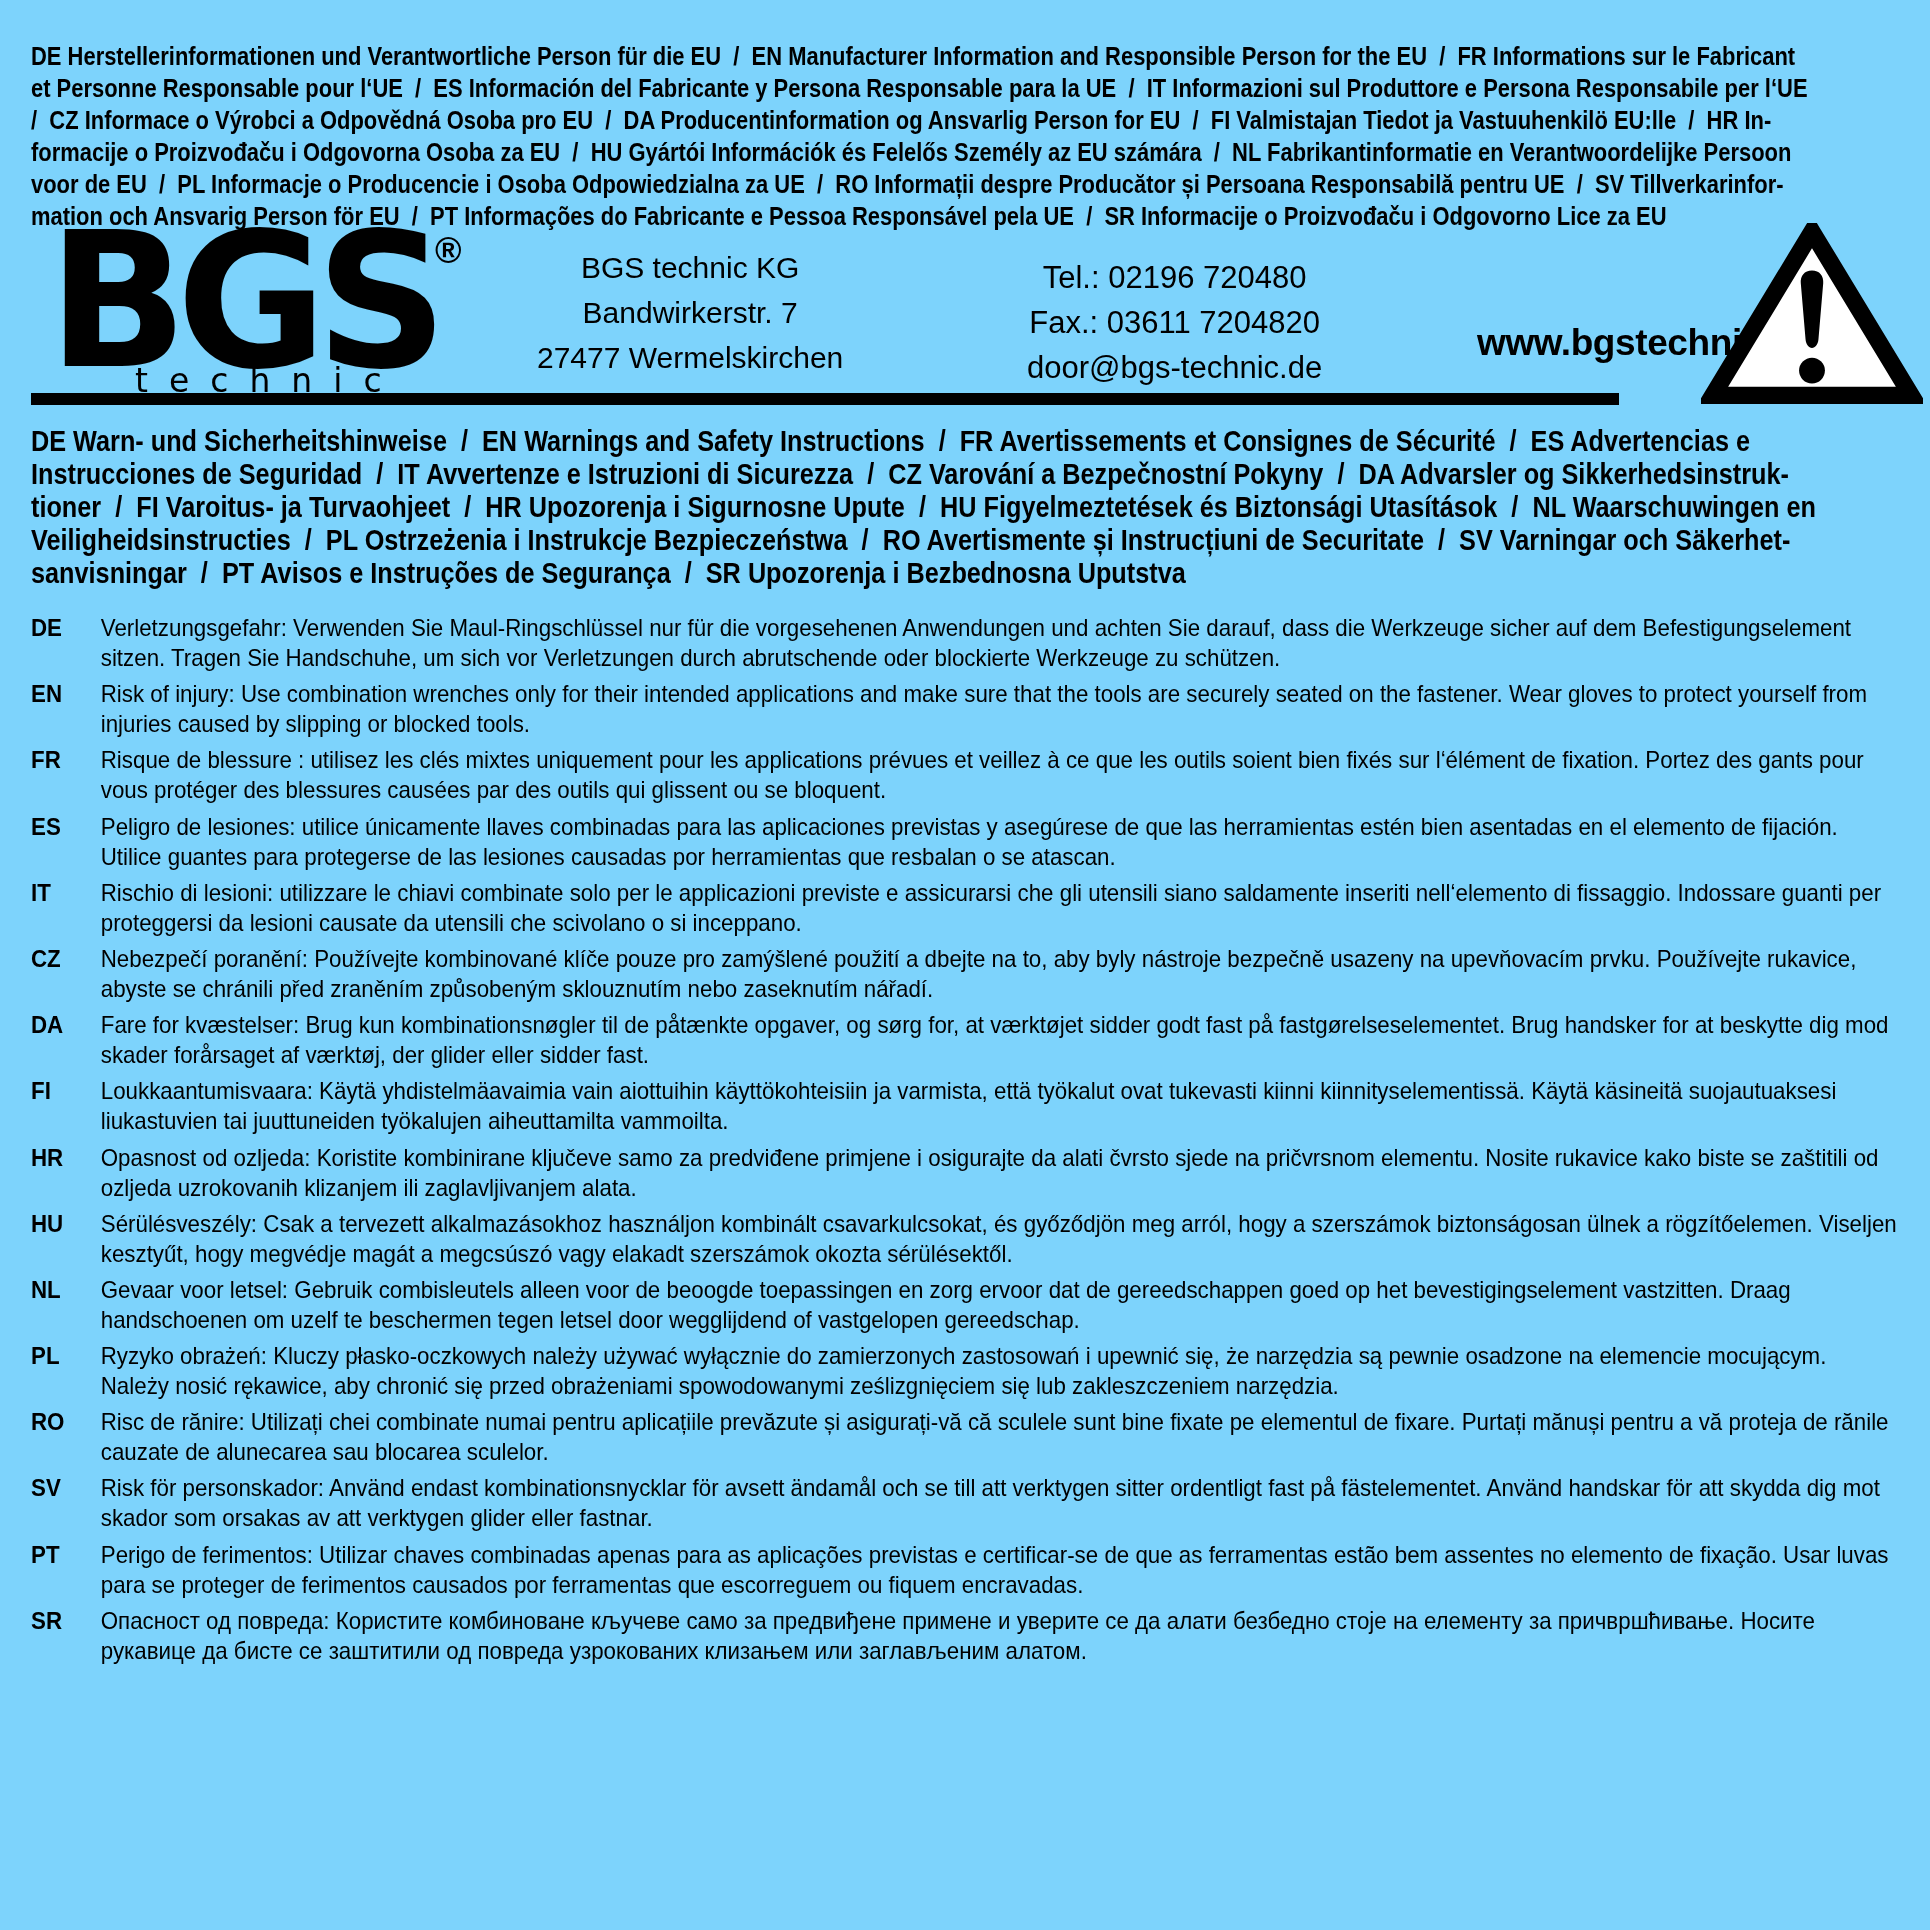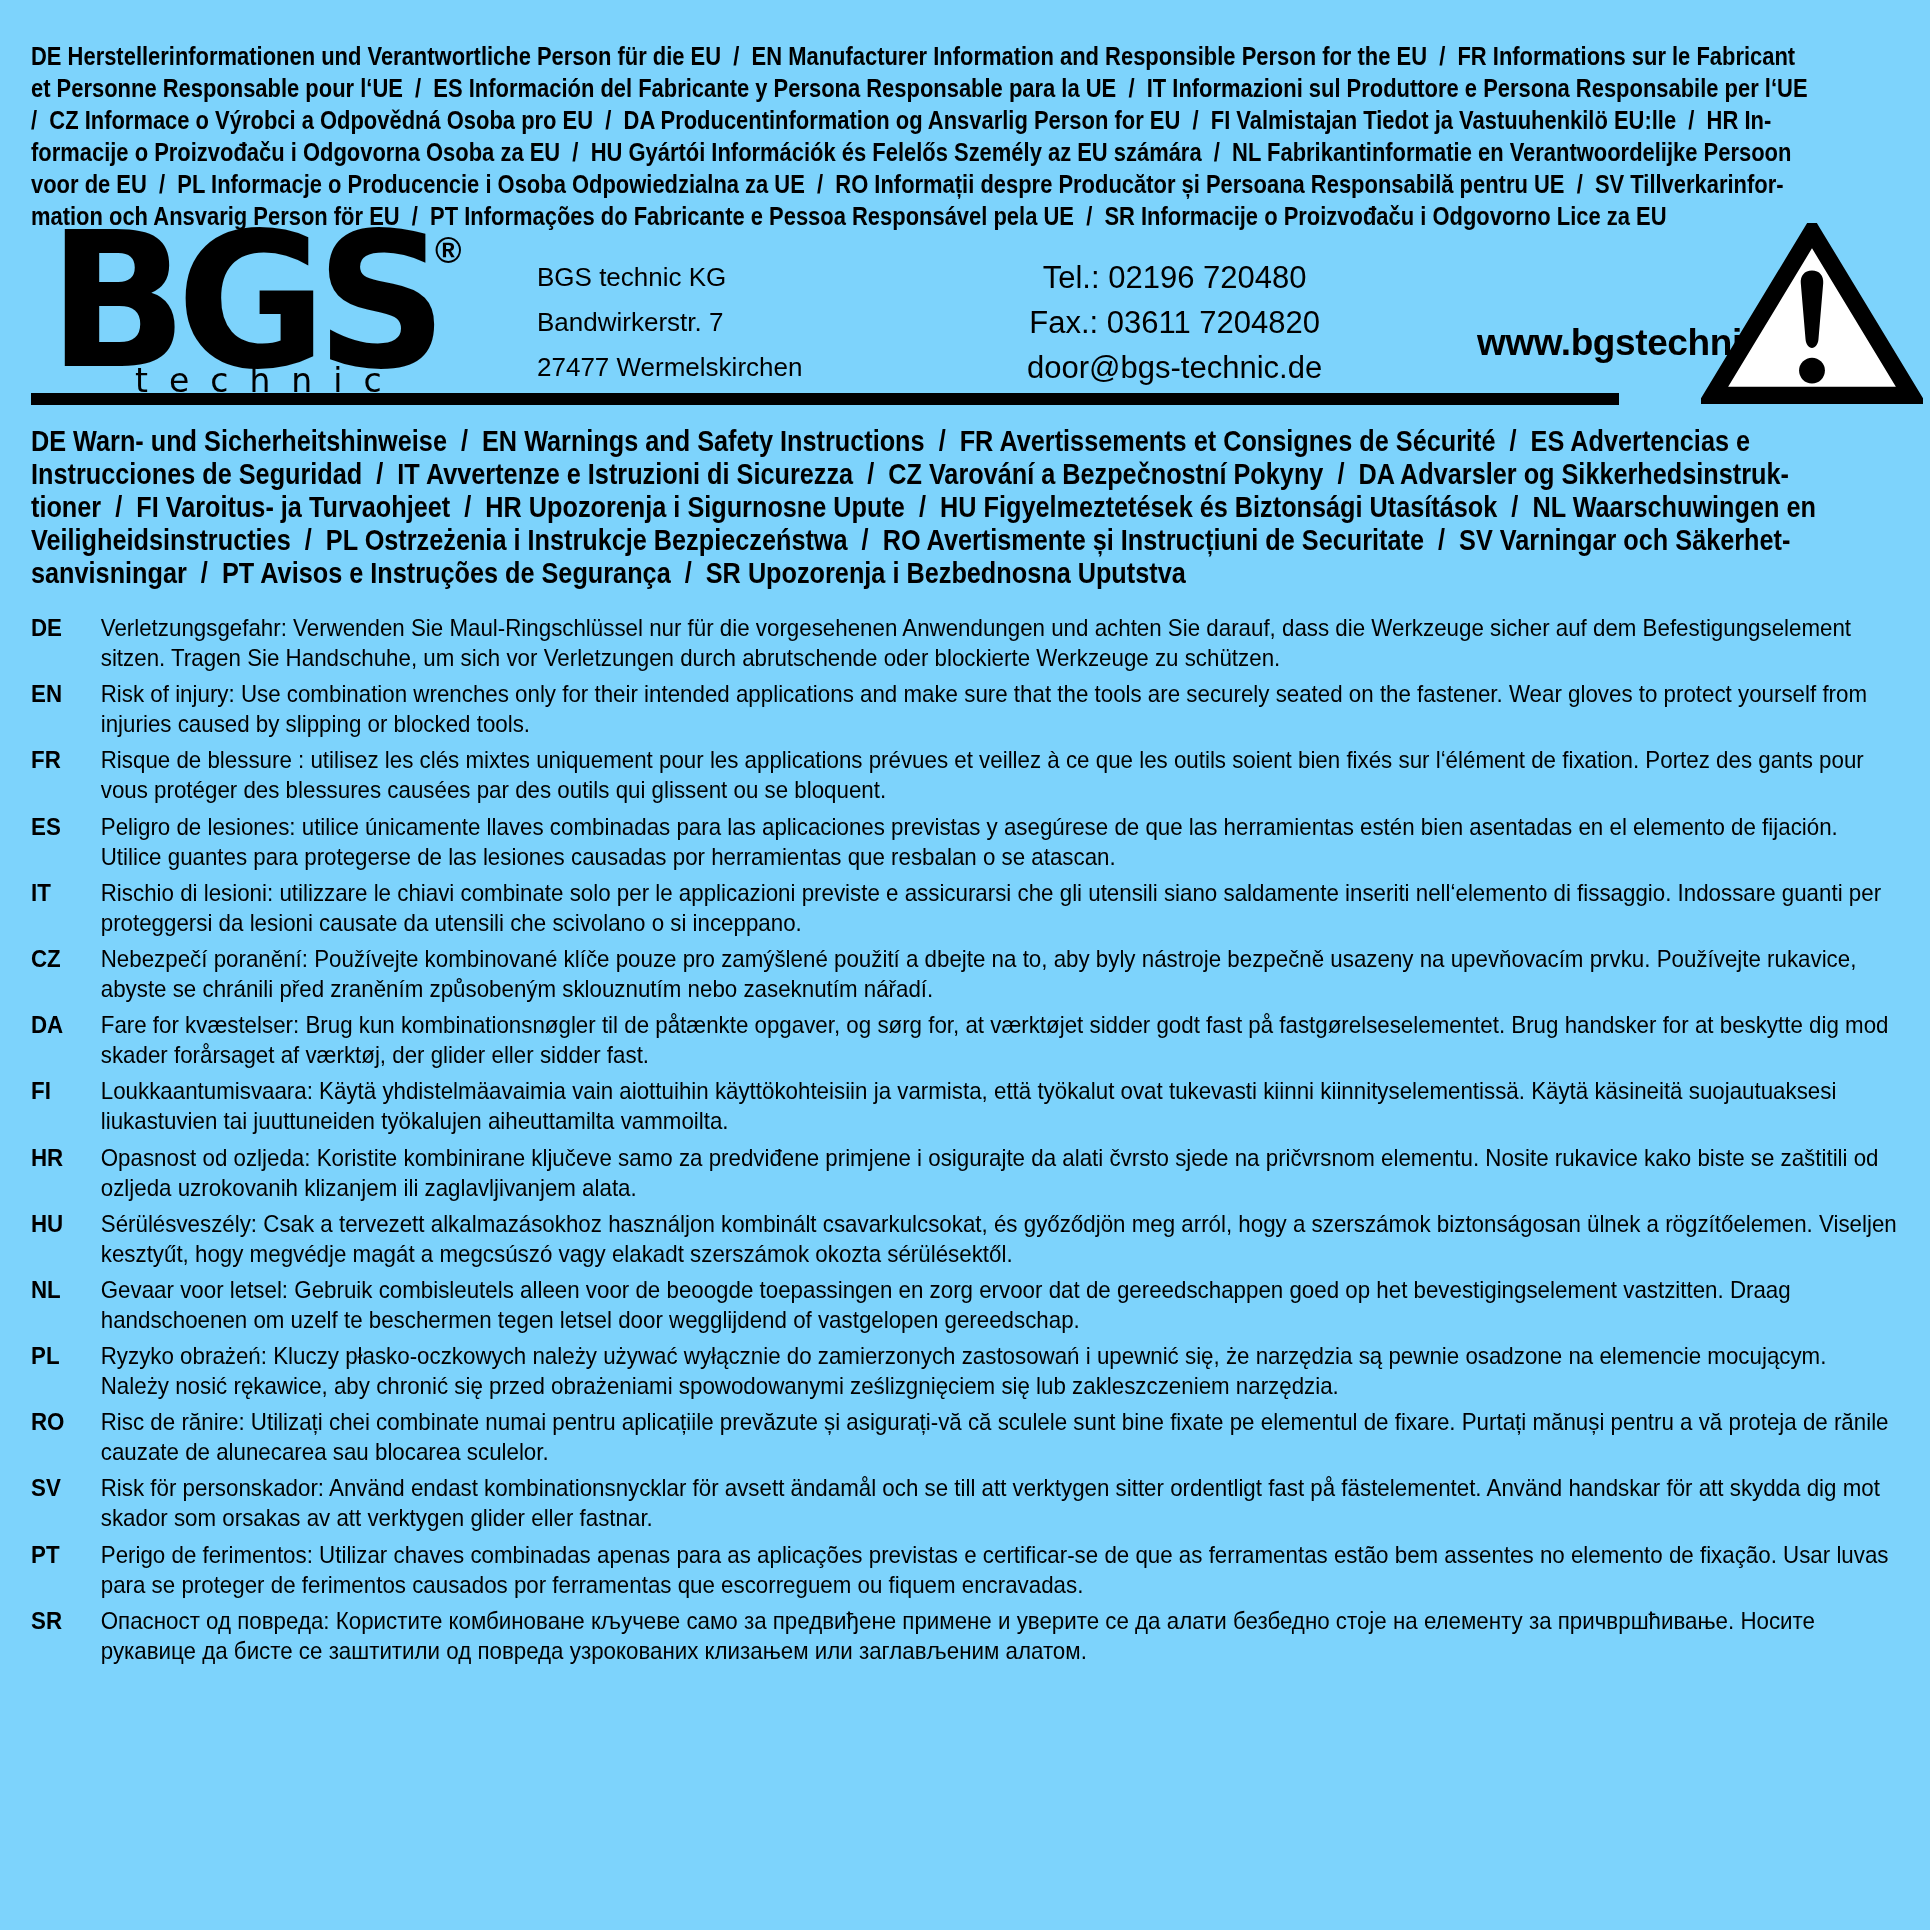--- a/index.html
+++ b/index.html
@@ -23,21 +23,21 @@
     font-family:"DejaVu Sans", sans-serif; font-weight:bold;
     font-size:183px; line-height:167px; letter-spacing:-11px;
     transform:scaleY(1.02); transform-origin:0 0;
   }
   .logo-reg { position:absolute; left:387px; top:0px; font-size:36px; font-weight:bold; }
   .logo-technic {
     position:absolute; left:87px; top:131px;
     font-family:"DejaVu Sans", sans-serif; font-weight:normal;
     font-size:33px; letter-spacing:21px; white-space:pre;
   }
-  .addr { position:absolute; left:537px; top:255px; font-size:26px; line-height:45px; }
+  .addr { position:absolute; left:537px; top:245px; font-size:30px; line-height:45px;text-align:center; }
   .contact { position:absolute; left:1027px; top:255px; font-size:31px; line-height:45px;text-align:center; }
   .website { position:absolute; left:1477px; top:322px; font-size:37px; font-weight:bold; letter-spacing:-0.4px; }
   .rule { position:absolute; left:31px; top:393px; width:1588px; height:11.7px; background:#000; }
   .tri { position:absolute; left:1701px; top:223px; width:222px; height:181px; }
   .warnings {
     position:absolute; left:31px; top:613px; width:2008px;
     transform:scaleX(0.93); transform-origin:0 0;
     font-size:24px; line-height:30px;
   }
   .witem { display:flex; margin-bottom:6.2px; }

